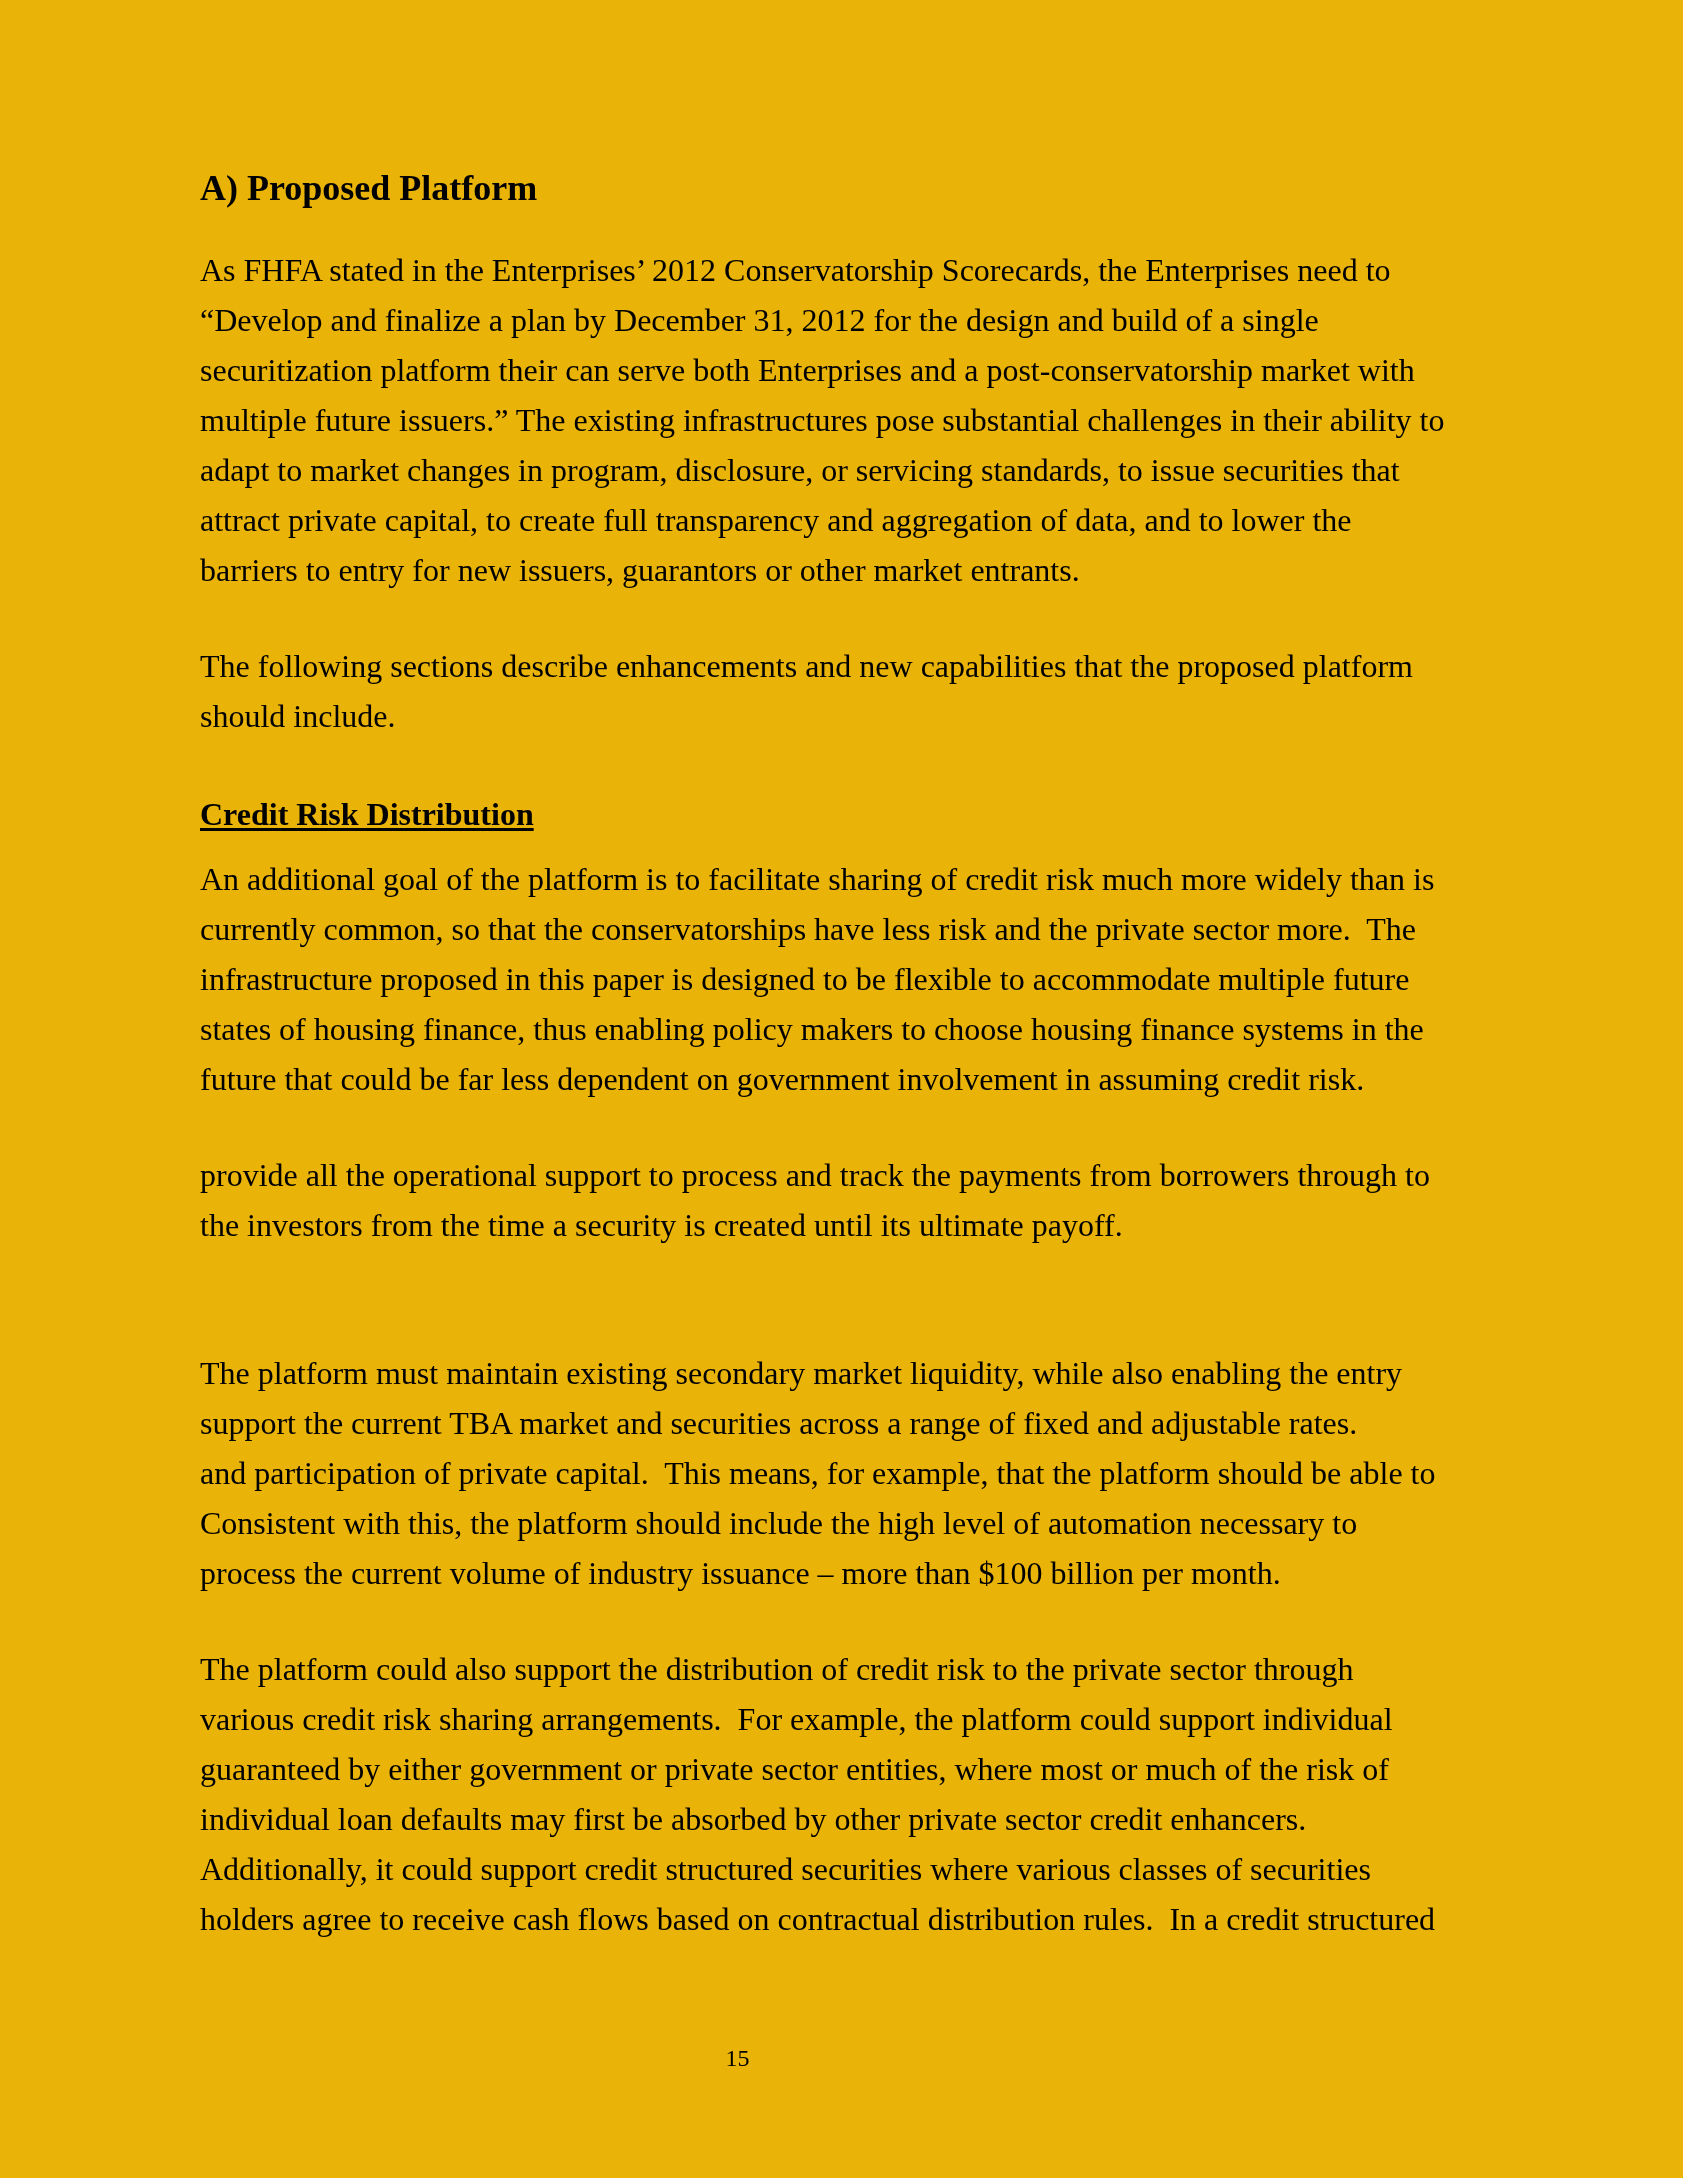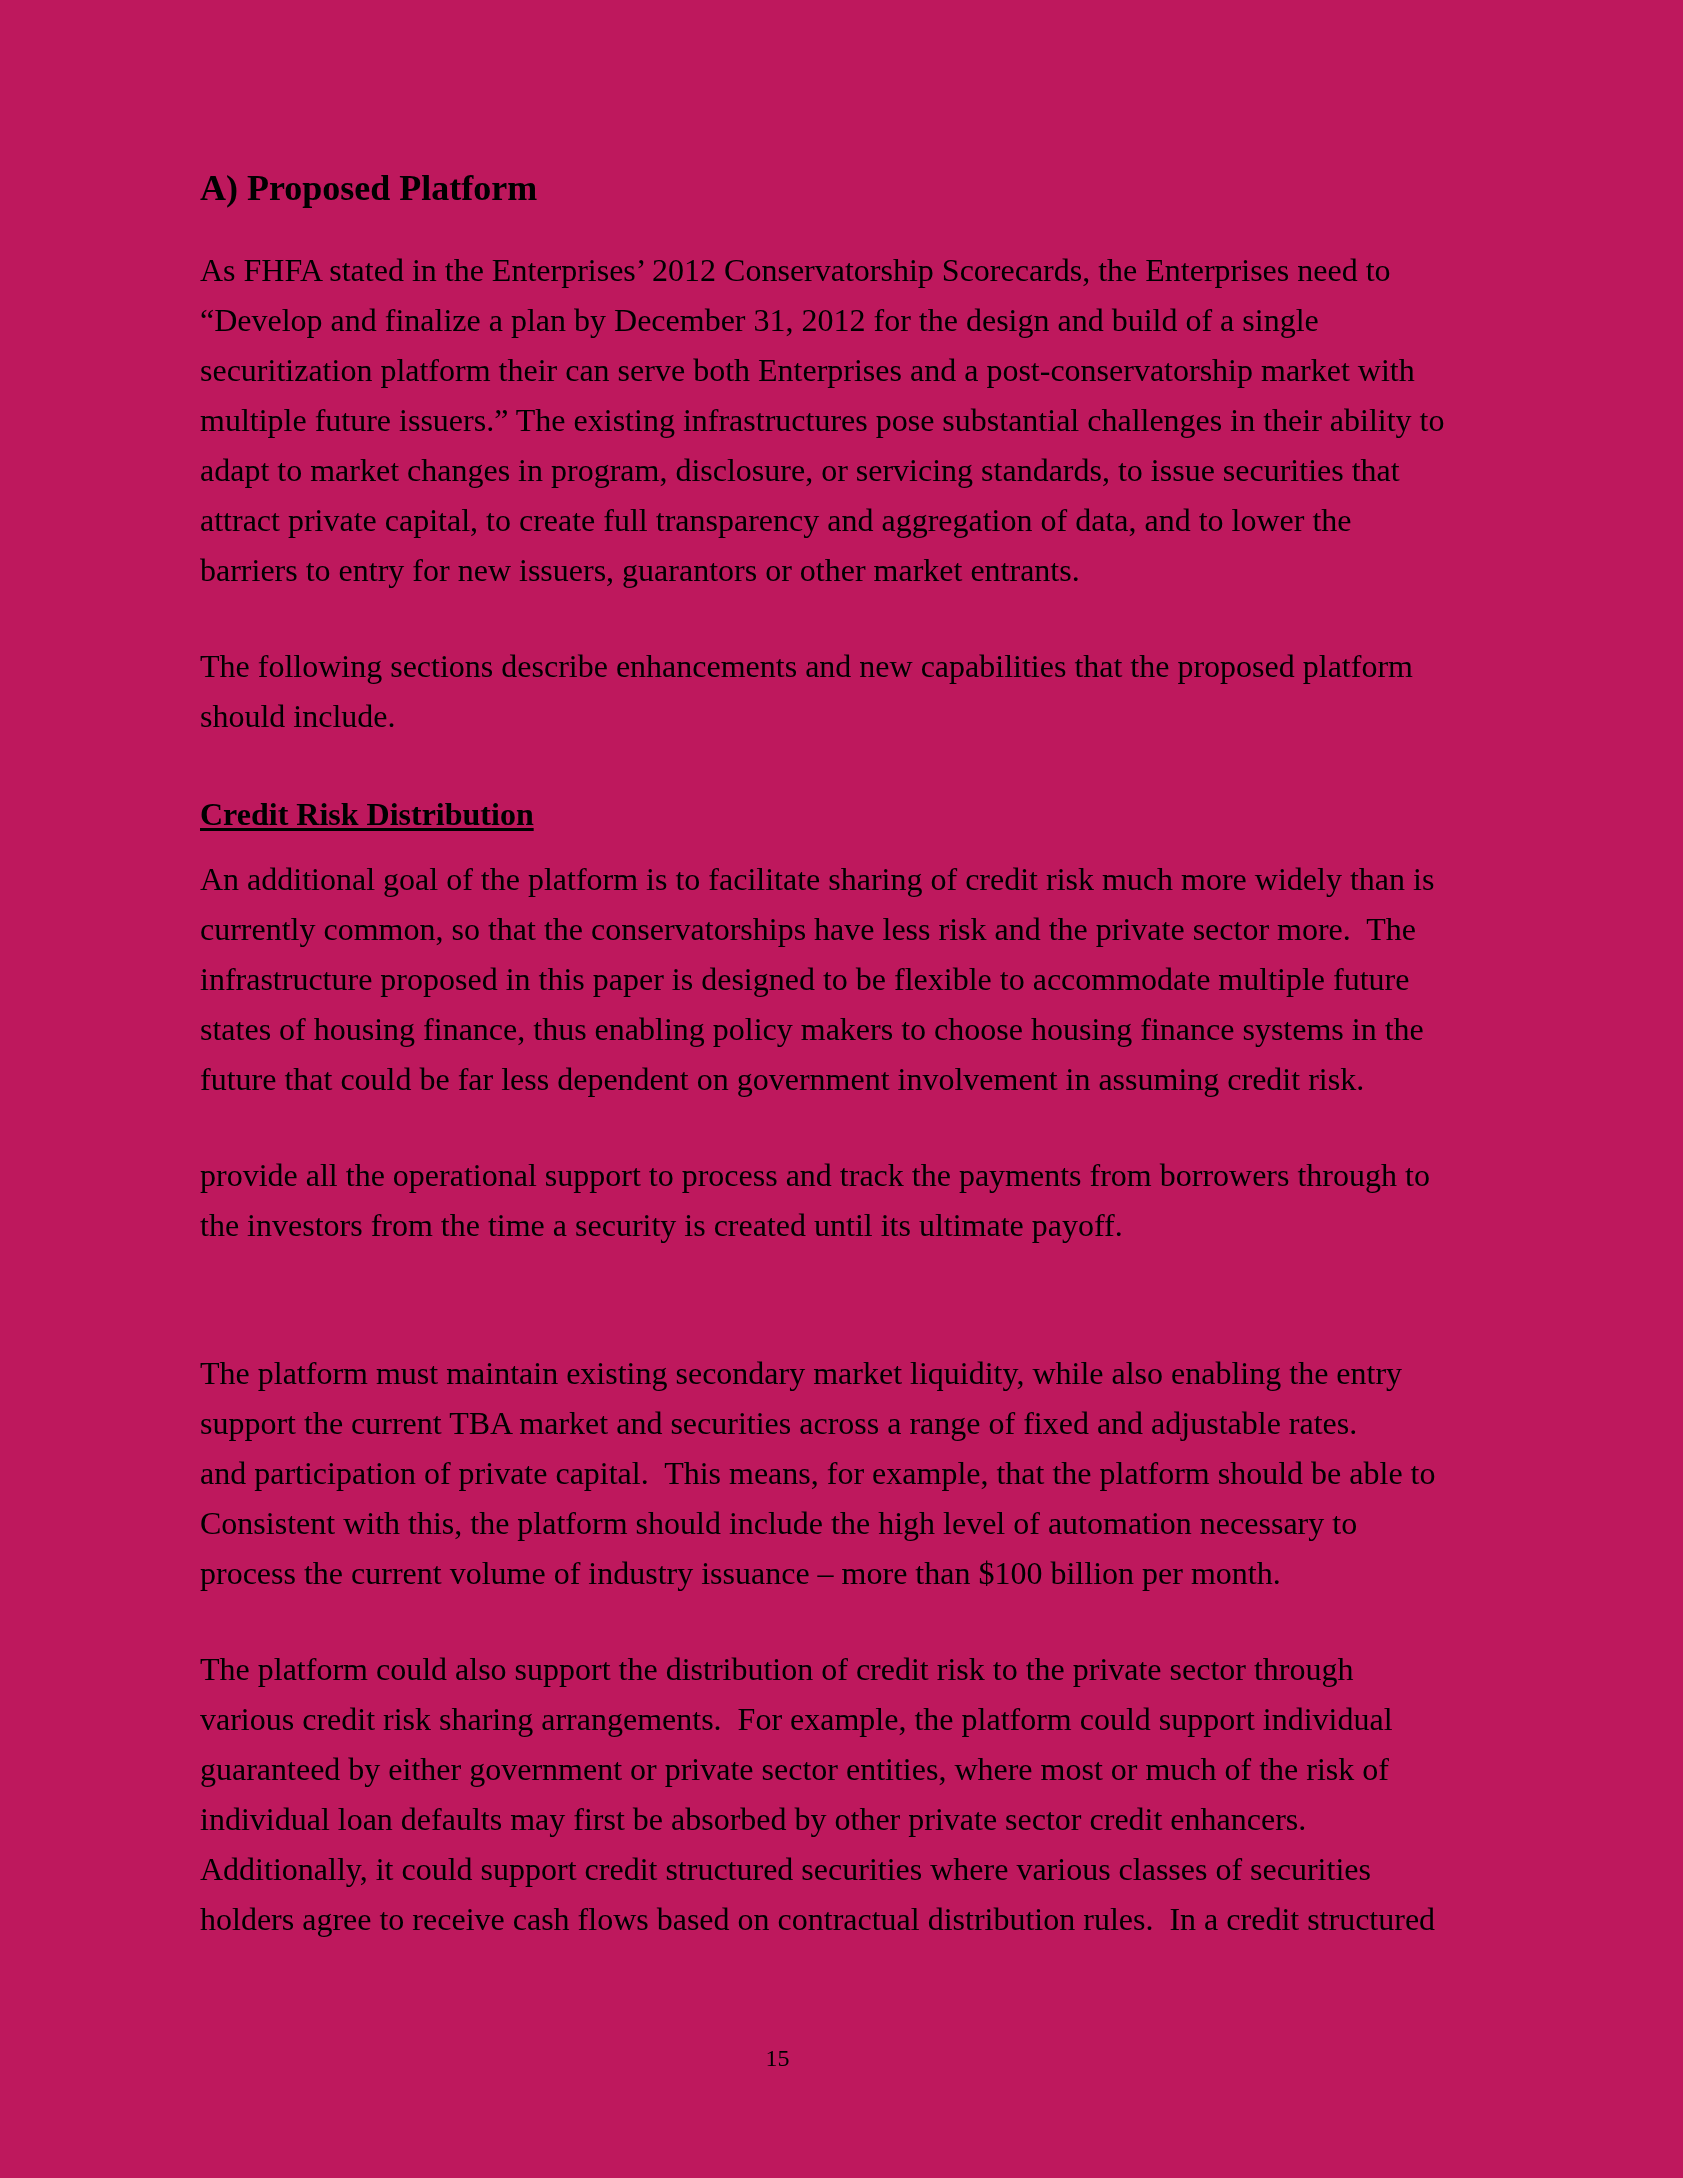--- a/index.html
+++ b/index.html
@@ -4,21 +4,21 @@
   <style>
     html, body {
       margin: 0;
       padding: 0;
       background: #ffffff;
     }
     #page {
       position: relative;
       width: 1683px;
       height: 2178px;
-      background: #be185d;
+      background: #eab308;
       overflow: hidden;
       color: #000000;
       font-family: "Liberation Serif", "DejaVu Serif", serif;
     }
     .block {
       position: absolute;
       left: 200px;
       width: 1307px;
     }
     .line {
@@ -61,21 +61,20 @@
     #p6 { top: 1644px; }
     #page-number {
       position: absolute;
       left: 0;
       width: 1475px;
       top: 2043px;
       text-align: center;
       font-size: 24px;
       line-height: 30px;
       height: 30px;
-      padding-left: 40px;
     }
   </style>
 </head>
 <body>
 
 <div id="page">
   <h2 id="section-title">A) Proposed Platform</h2>
 
   <div class="block" id="p1">
       <span class="line">As FHFA stated in the Enterprises’ 2012 Conservatorship Scorecards, the Enterprises need to</span>

